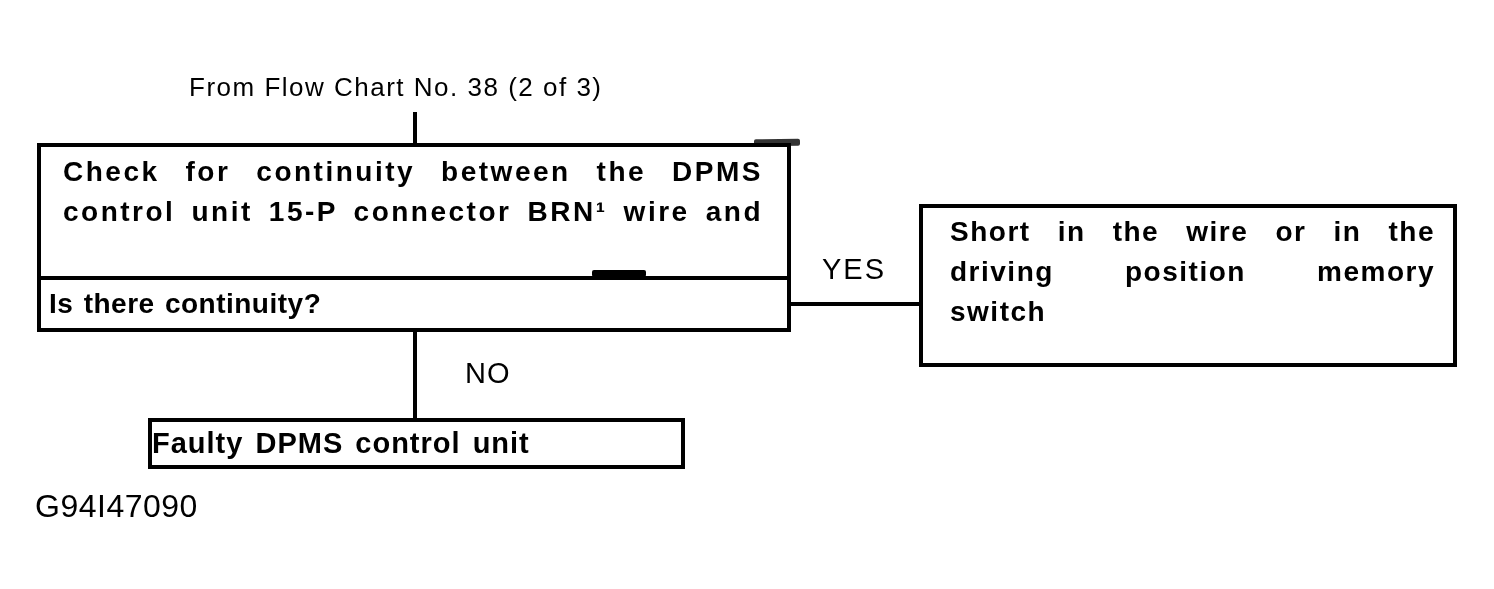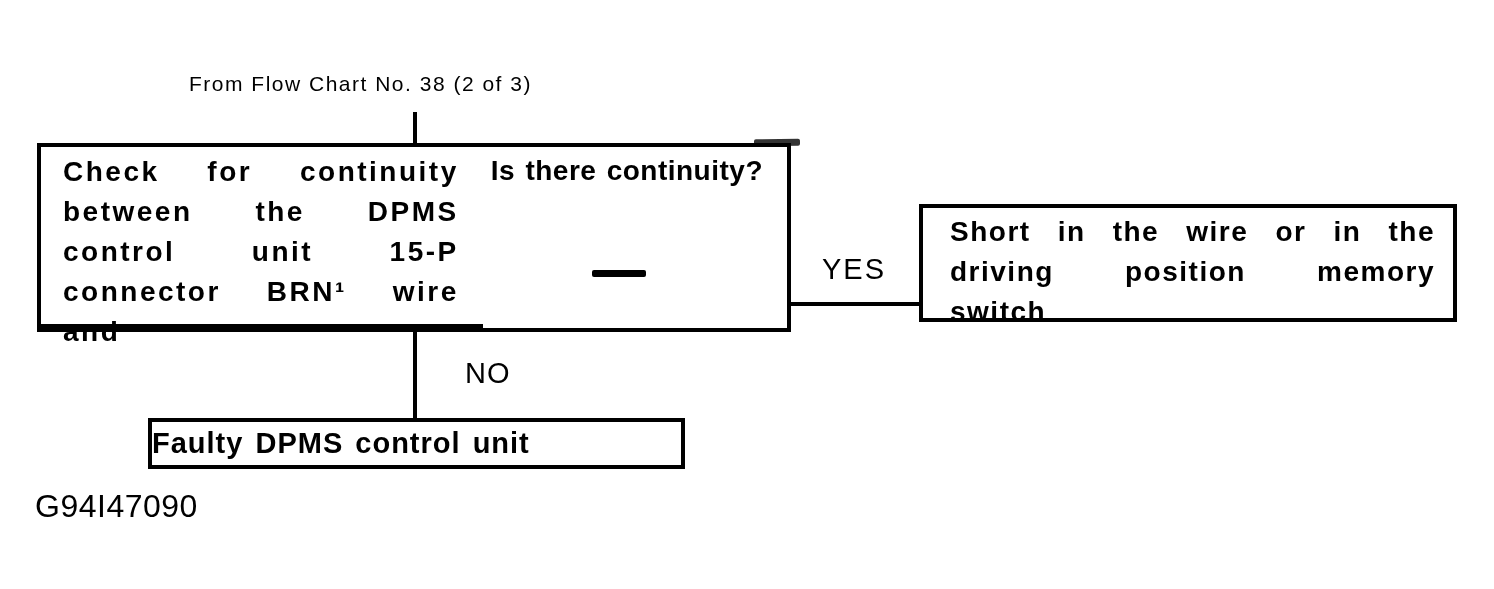--- a/index.html
+++ b/index.html
@@ -15,34 +15,34 @@
   .line { position: absolute; background: #000000; }
   .box {
     position: absolute;
     border: 4px solid #000000;
     box-sizing: border-box;
     background: #ffffff;
   }
   .top-label {
     position: absolute;
     left: 189px; top: 72px;
-    font-size: 21px;
+    font-size: 26px;
     letter-spacing: 1.5px;
     white-space: nowrap;
   }
   
   .v-top   { left: 413px; top: 112px; width: 4px;  height: 31px; }
   .yes-conn{ left: 791px; top: 302px; width: 128px; height: 4px; }
   .no-conn { left: 413px; top: 332px; width: 4px;  height: 86px; }
 
   
   .main-box {
     left: 37px; top: 143px;
     width: 754px; height: 189px;
-    display: flex; flex-direction: row;
+    display: flex; flex-direction: column;
   }
   .statement {
     flex: 1;
     border-bottom: 4px solid #000000;
     padding: 5px 24px 0 22px;
     font-weight: bold;
     font-size: 28px;
     line-height: 40px;
     letter-spacing: 2.5px;
     word-spacing: 5px;
@@ -54,21 +54,21 @@
     padding: 0 24px 0 8px;
     font-weight: bold;
     font-size: 28px;
     letter-spacing: 0.5px;
     word-spacing: 2px;
   }
 
   
   .right-box {
     left: 919px; top: 204px;
-    width: 538px; height: 118px;
+    width: 538px; height: 163px;
     padding: 4px 18px 0 27px;
     font-weight: bold;
     font-size: 28px;
     line-height: 40px;
     letter-spacing: 1.5px;
     word-spacing: 6px;
   }
   .right-box .jline { text-align: justify; text-align-last: justify; }
 
   

